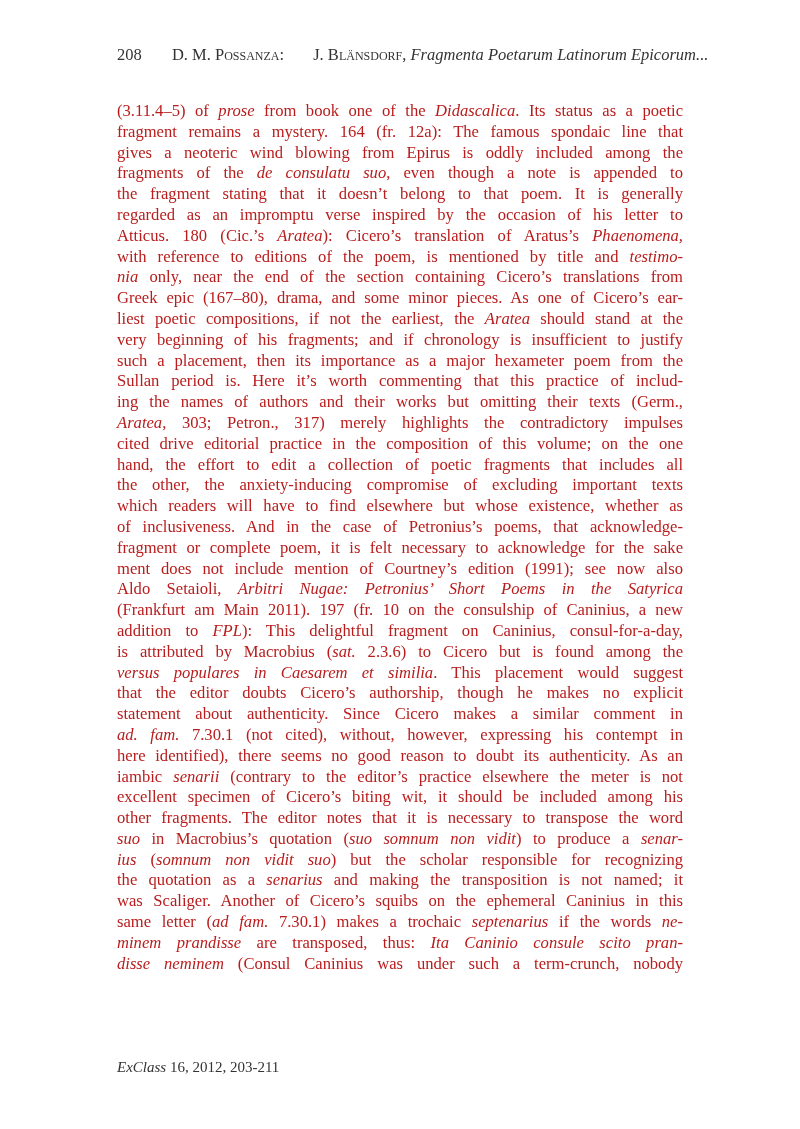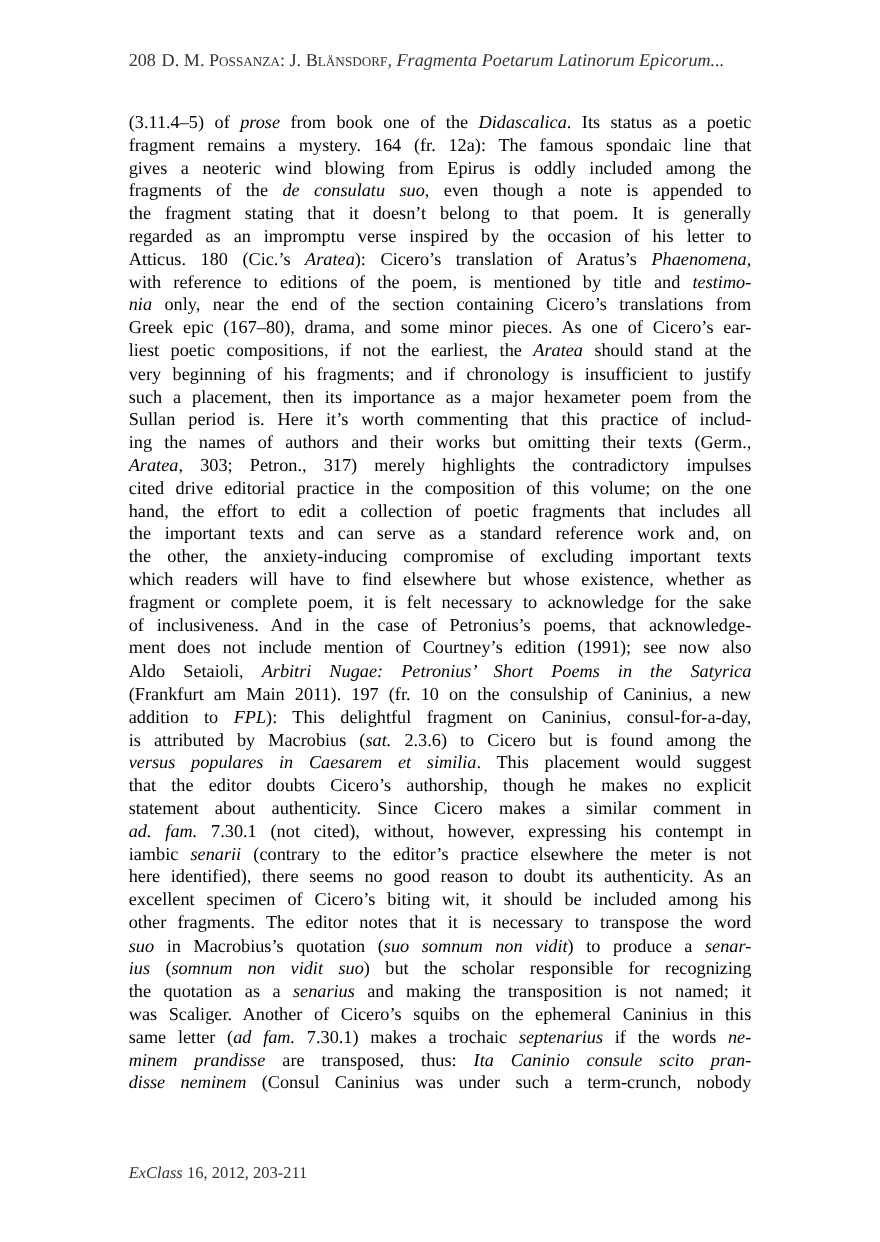--- a/index.html
+++ b/index.html
@@ -1,22 +1,22 @@
 <!DOCTYPE html>
 <html><head>
 <meta charset="utf-8">
 <style>
   html, body { margin: 0; padding: 0; background: #ffffff; }
   body { width: 800px; height: 1129px; position: relative; overflow: hidden;
          font-family: "Liberation Serif", "DejaVu Serif", serif; color: #2a2a2a; }
   .header { position: absolute; left: 117px; top: 45px; font-size: 16.5px; white-space: nowrap; color:#333; }
   .header .pagenum { margin-right: 1px; }
-  .sc { font-variant: small-caps; }
+  .sc { font-variant: small-caps; margin-left: 25px; }
   .body-text { position: absolute; left: 117px; top: 101px; width: 566px;
-               font-size: 16.6px; line-height: 20.8px; text-align: justify; color: #000000; }
+               font-size: 16.6px; line-height: 20.8px; text-align: justify; color: #b91c1c; }
   .line { display: block; text-align: justify; text-align-last: justify; height: 20.8px; white-space: nowrap; }
   i { }
   .footer { position: absolute; left: 117px; top: 1059px; font-size: 15px; color: #333; }
 </style>
 </head>
 <body>
 
 <div class="header">
   <span class="pagenum">208</span>
   <span class="sc">D. M. Possanza</span><span>:</span>
@@ -36,36 +36,35 @@
     <span class="line"><i>nia</i> only, near the end of the section containing Cicero’s translations from</span>
     <span class="line">Greek epic (167–80), drama, and some minor pieces. As one of Cicero’s ear-</span>
     <span class="line">liest poetic compositions, if not the earliest, the <i>Aratea</i> should stand at the</span>
     <span class="line">very beginning of his fragments; and if chronology is insufficient to justify</span>
     <span class="line">such a placement, then its importance as a major hexameter poem from the</span>
     <span class="line">Sullan period is. Here it’s worth commenting that this practice of includ-</span>
     <span class="line">ing the names of authors and their works but omitting their texts (Germ.,</span>
     <span class="line"><i>Aratea</i>, 303; Petron., 317) merely highlights the contradictory impulses</span>
     <span class="line">cited drive editorial practice in the composition of this volume; on the one</span>
     <span class="line">hand, the effort to edit a collection of poetic fragments that includes all</span>
-    <span class="line">the important texts and can serve as a standard reference work and, on</span>
     <span class="line">the other, the anxiety-inducing compromise of excluding important texts</span>
     <span class="line">which readers will have to find elsewhere but whose existence, whether as</span>
+    <span class="line">of inclusiveness. And in the case of Petronius’s poems, that acknowledge-</span>
     <span class="line">fragment or complete poem, it is felt necessary to acknowledge for the sake</span>
-    <span class="line">of inclusiveness. And in the case of Petronius’s poems, that acknowledge-</span>
     <span class="line">ment does not include mention of Courtney’s edition (1991); see now also</span>
     <span class="line">Aldo Setaioli, <i>Arbitri Nugae: Petronius’ Short Poems in the Satyrica</i></span>
     <span class="line">(Frankfurt am Main 2011). 197 (fr. 10 on the consulship of Caninius, a new</span>
     <span class="line">addition to <i>FPL</i>): This delightful fragment on Caninius, consul-for-a-day,</span>
     <span class="line">is attributed by Macrobius (<i>sat.</i> 2.3.6) to Cicero but is found among the</span>
     <span class="line"><i>versus populares in Caesarem et similia</i>. This placement would suggest</span>
     <span class="line">that the editor doubts Cicero’s authorship, though he makes no explicit</span>
     <span class="line">statement about authenticity. Since Cicero makes a similar comment in</span>
     <span class="line"><i>ad. fam.</i> 7.30.1 (not cited), without, however, expressing his contempt in</span>
+    <span class="line">here identified), there seems no good reason to doubt its authenticity. As an</span>
     <span class="line">iambic <i>senarii</i> (contrary to the editor’s practice elsewhere the meter is not</span>
-    <span class="line">here identified), there seems no good reason to doubt its authenticity. As an</span>
     <span class="line">excellent specimen of Cicero’s biting wit, it should be included among his</span>
     <span class="line">other fragments. The editor notes that it is necessary to transpose the word</span>
     <span class="line"><i>suo</i> in Macrobius’s quotation (<i>suo somnum non vidit</i>) to produce a <i>senar-</i></span>
     <span class="line"><i>ius</i> (<i>somnum non vidit suo</i>) but the scholar responsible for recognizing</span>
     <span class="line">the quotation as a <i>senarius</i> and making the transposition is not named; it</span>
     <span class="line">was Scaliger. Another of Cicero’s squibs on the ephemeral Caninius in this</span>
     <span class="line">same letter (<i>ad fam.</i> 7.30.1) makes a trochaic <i>septenarius</i> if the words <i>ne-</i></span>
     <span class="line"><i>minem prandisse</i> are transposed, thus: <i>Ita Caninio consule scito pran-</i></span>
     <span class="line"><i>disse neminem</i> (Consul Caninius was under such a term-crunch, nobody</span>
   </div>

